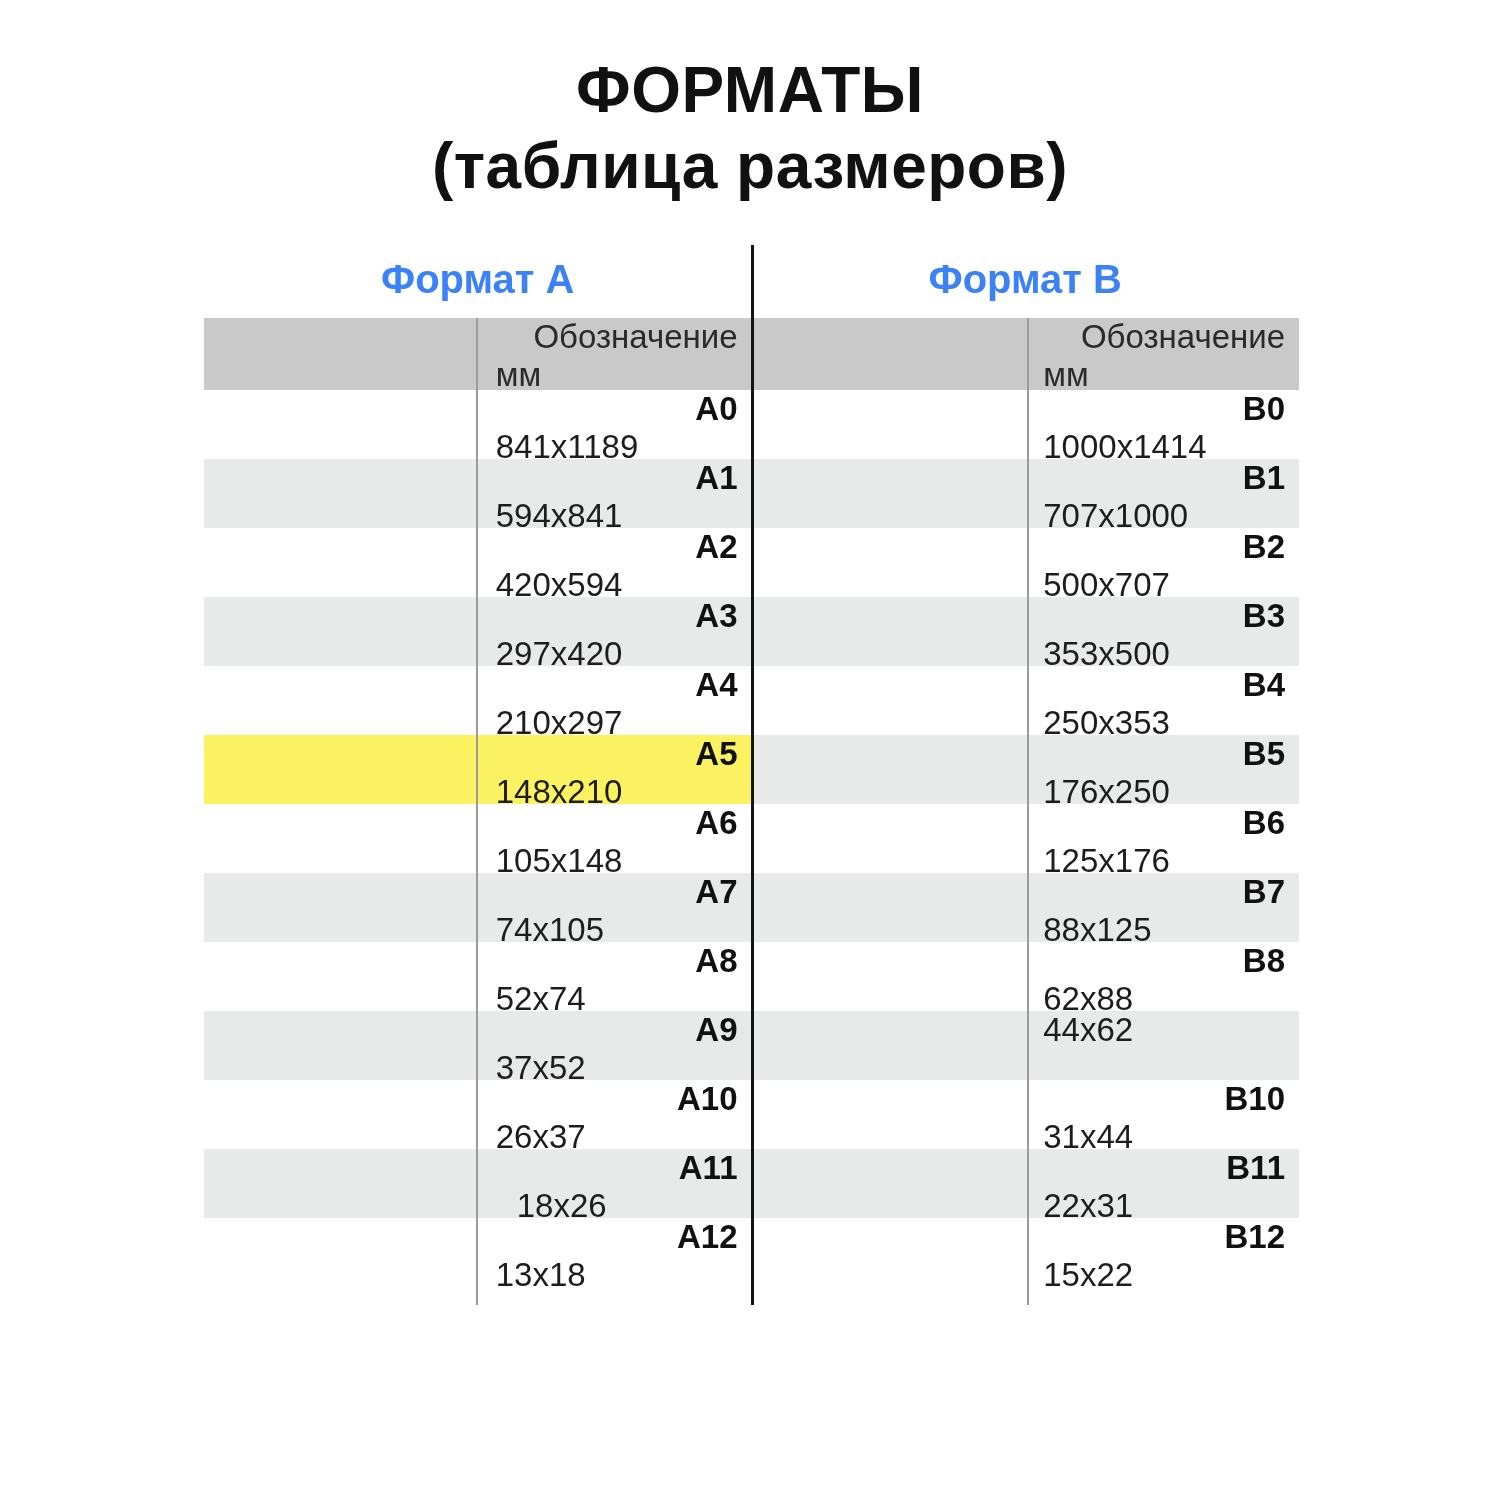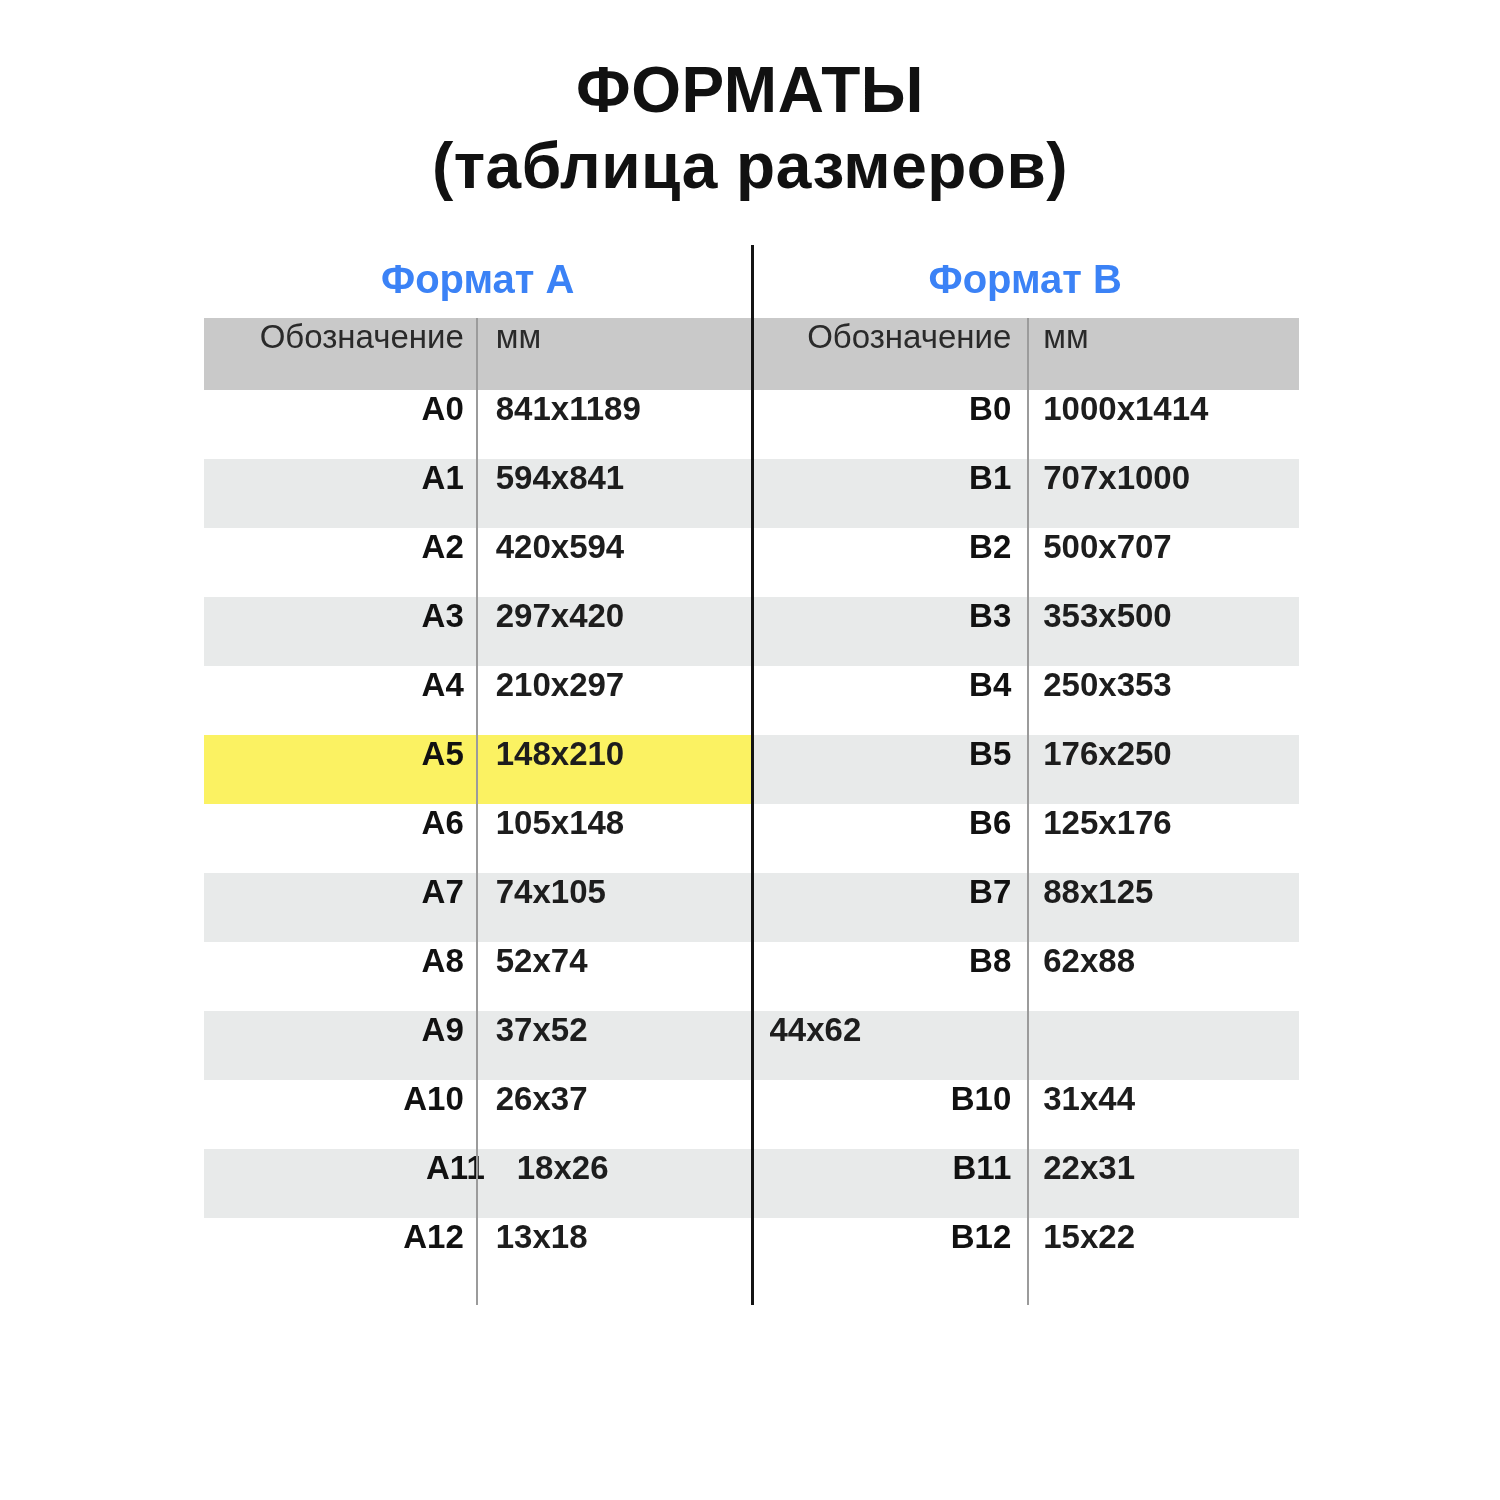--- a/index.html
+++ b/index.html
@@ -31,31 +31,31 @@
     display:flex; align-items:center; justify-content:center;
   }
 
   
   .bands {
     position:absolute; left:204px; top:318px; width:1095px;
     display:flex;
   }
   .tcol { width:50%; display:flex; flex-direction:column; }
 
-  .band { display:flex; height:69px; align-items:flex-start; background:#ffffff; }
+  .band { display:flex; height:69px; align-items:flex-end; background:#ffffff;flex-direction:column; }
   .band.head { height:72px; background:#c9c9c9; }
   .band.alt  { background:#e8eaea; }
   .band.hl   { background:#fbf262; }
 
   .cell { box-sizing:border-box; font-size:33px; color:#1d1d1d; }
   .cell.code {
     width:50%; text-align:right; padding-right:14px; font-weight:700; color:#111;
   }
   .cell.size {
-    width:50%; text-align:left; padding-left:18px; font-weight:700;
+    width:50%; text-align:left; padding-left:18px; font-weight:400;
   }
   .band.head .cell { font-weight:400; color:#2a2a2a; }
 
   
   .vline { position:absolute; }
   .inner-divider { width:2px; top:318px; height:987px; background:#9b9b9b; }
   .inner-divider.left  { left:476px; }
   .inner-divider.right { left:1027px; }
   .center-separator { width:3px; top:245px; height:1060px; left:751px; background:#141414; }
 </style>

